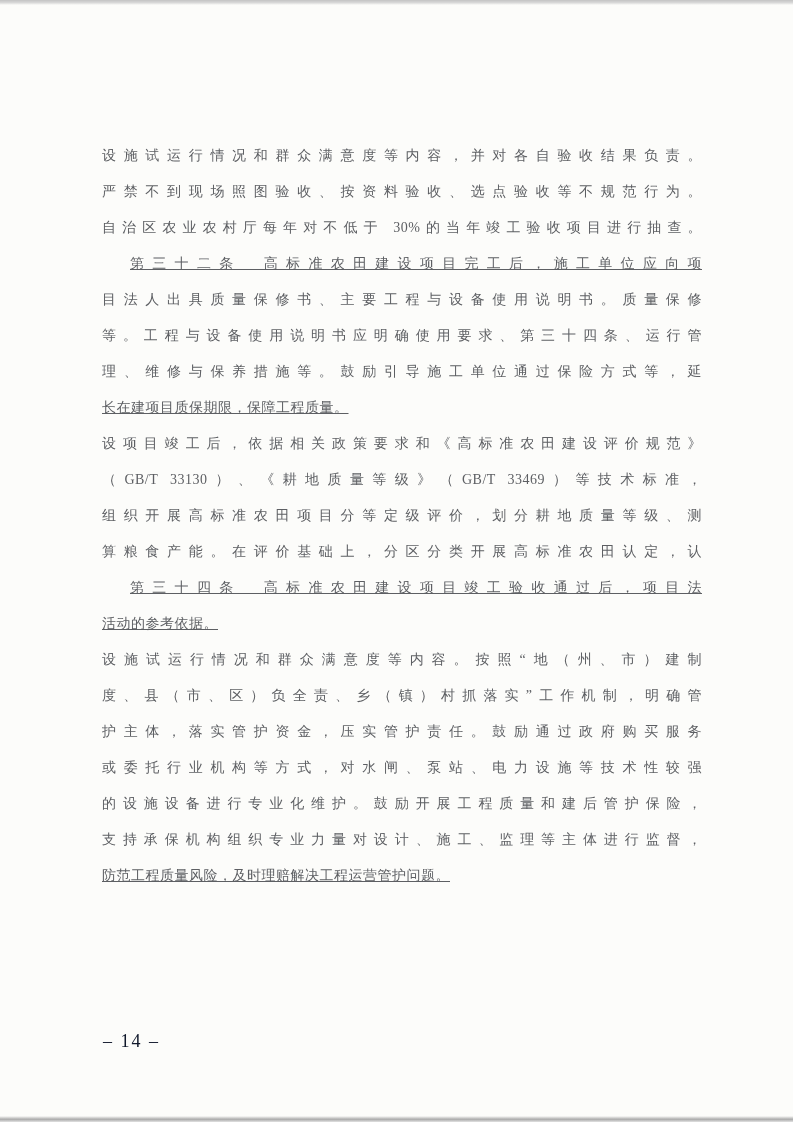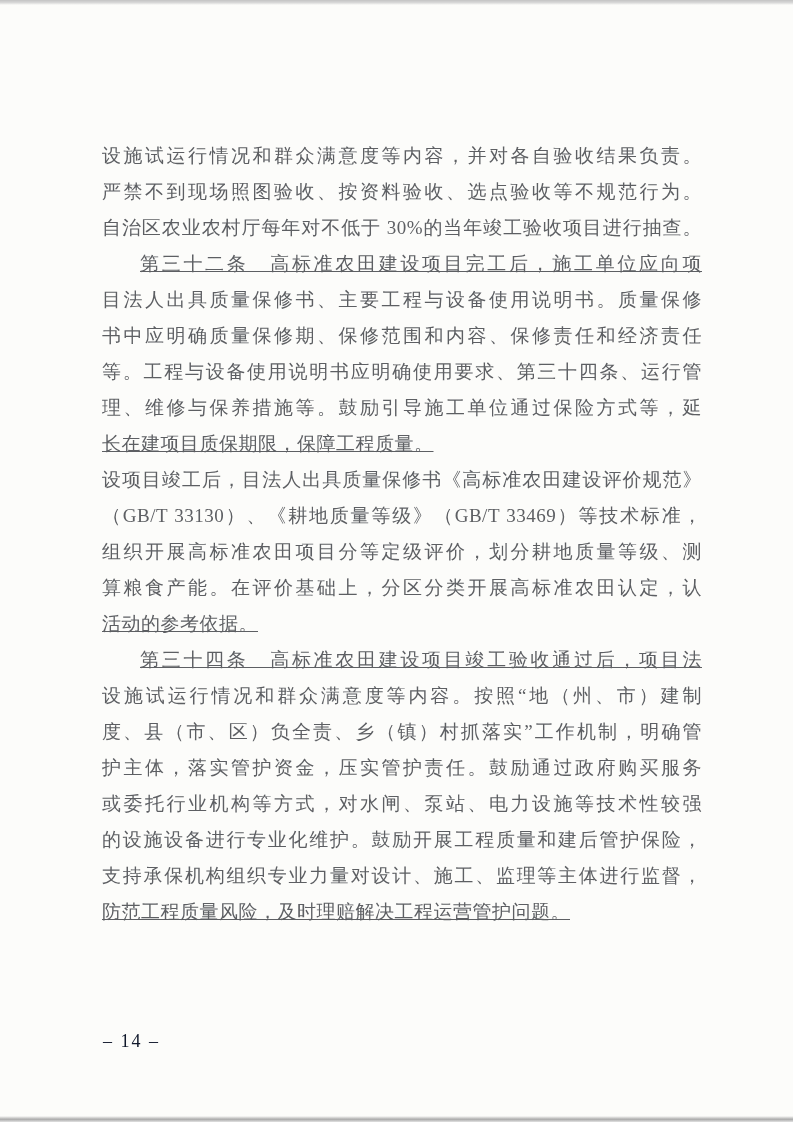--- a/index.html
+++ b/index.html
@@ -27,21 +27,21 @@
     width: 793px; height: 6px;
     background: linear-gradient(to bottom, #fcfcfa 0%, #ababab 55%, #e2e2e2 100%);
   }
   
   .text-block {
     position: absolute;
     left: 102px;
     top: 138px;
     width: 600px;
     color: #5d5f63;
-    font-size: 19px;
+    font-size: 14px;
     line-height: 36px;
     letter-spacing: 0.5px;
   }
   .line {
     text-align: justify;
     text-align-last: justify;
     text-justify: inter-character;
     white-space: normal;
   }
   .line.indent {
@@ -66,30 +66,29 @@
 <body>
 
 <div class="scan-edge-top"></div>
 
 <div class="text-block">
   <div class="line">设施试运行情况和群众满意度等内容，并对各自验收结果负责。</div>
   <div class="line">严禁不到现场照图验收、按资料验收、选点验收等不规范行为。</div>
   <div class="line">自治区农业农村厅每年对不低于 30%的当年竣工验收项目进行抽查。</div>
   <div class="line indent">第三十二条　高标准农田建设项目完工后，施工单位应向项</div>
   <div class="line">目法人出具质量保修书、主要工程与设备使用说明书。质量保修</div>
-  <div class="line">书中应明确质量保修期、保修范围和内容、保修责任和经济责任</div>
   <div class="line">等。工程与设备使用说明书应明确使用要求、第三十四条、运行管</div>
   <div class="line">理、维修与保养措施等。鼓励引导施工单位通过保险方式等，延</div>
   <div class="line end">长在建项目质保期限，保障工程质量。</div>
-  <div class="line">设项目竣工后，目法人出具质量保修书《高标准农田建设评价规范》</div>
+  <div class="line">设项目竣工后，依据相关政策要求和《高标准农田建设评价规范》</div>
   <div class="line">（GB/T 33130）、《耕地质量等级》（GB/T 33469）等技术标准，</div>
   <div class="line">组织开展高标准农田项目分等定级评价，划分耕地质量等级、测</div>
   <div class="line">算粮食产能。在评价基础上，分区分类开展高标准农田认定，认</div>
+  <div class="line indent">第三十四条　高标准农田建设项目竣工验收通过后，项目法</div>
   <div class="line end">活动的参考依据。</div>
-  <div class="line indent">第三十四条　高标准农田建设项目竣工验收通过后，项目法</div>
   <div class="line">设施试运行情况和群众满意度等内容。按照“地（州、市）建制</div>
   <div class="line">度、县（市、区）负全责、乡（镇）村抓落实”工作机制，明确管</div>
   <div class="line">护主体，落实管护资金，压实管护责任。鼓励通过政府购买服务</div>
   <div class="line">或委托行业机构等方式，对水闸、泵站、电力设施等技术性较强</div>
   <div class="line">的设施设备进行专业化维护。鼓励开展工程质量和建后管护保险，</div>
   <div class="line">支持承保机构组织专业力量对设计、施工、监理等主体进行监督，</div>
   <div class="line end">防范工程质量风险，及时理赔解决工程运营管护问题。</div>
 </div>
 
 <div class="page-footer">– 14 –</div>

